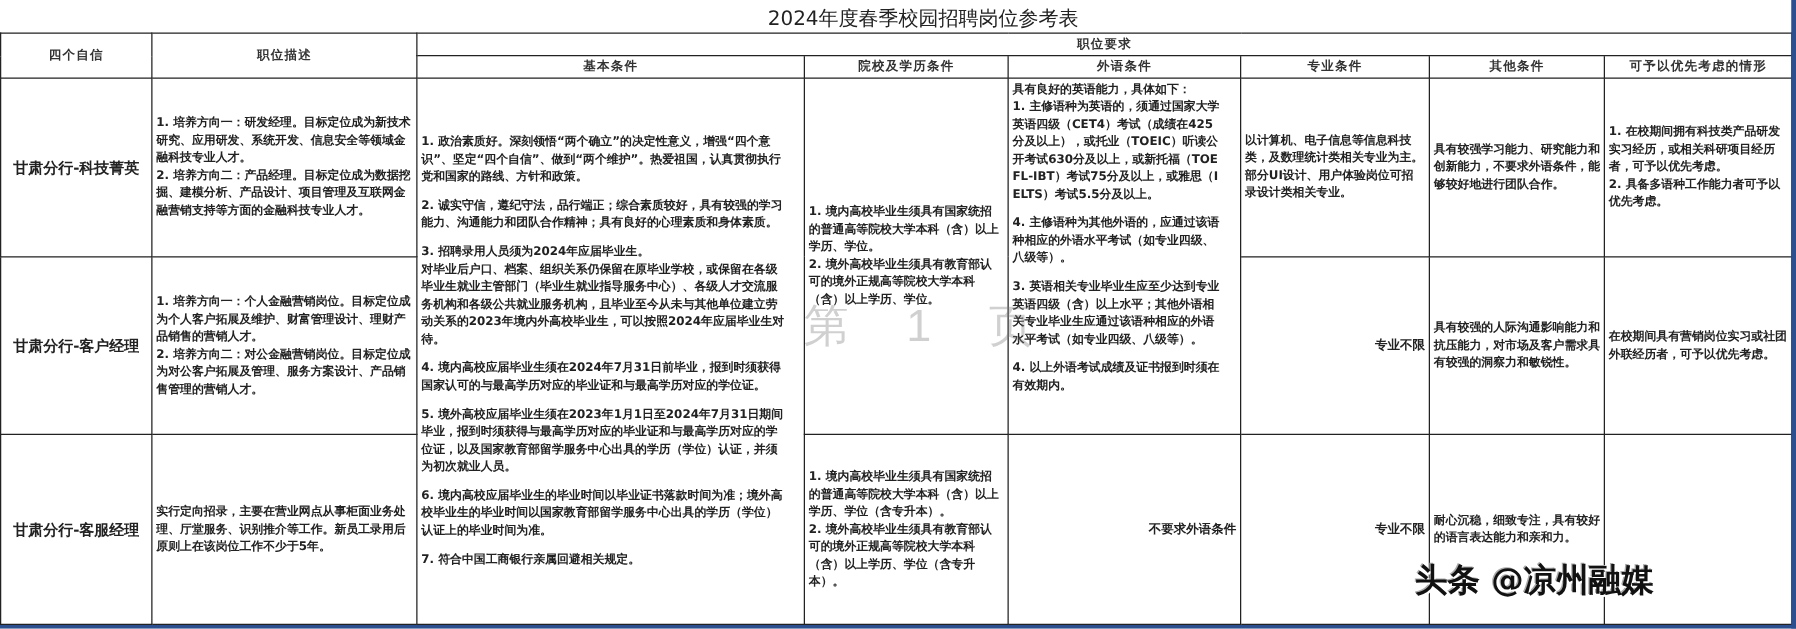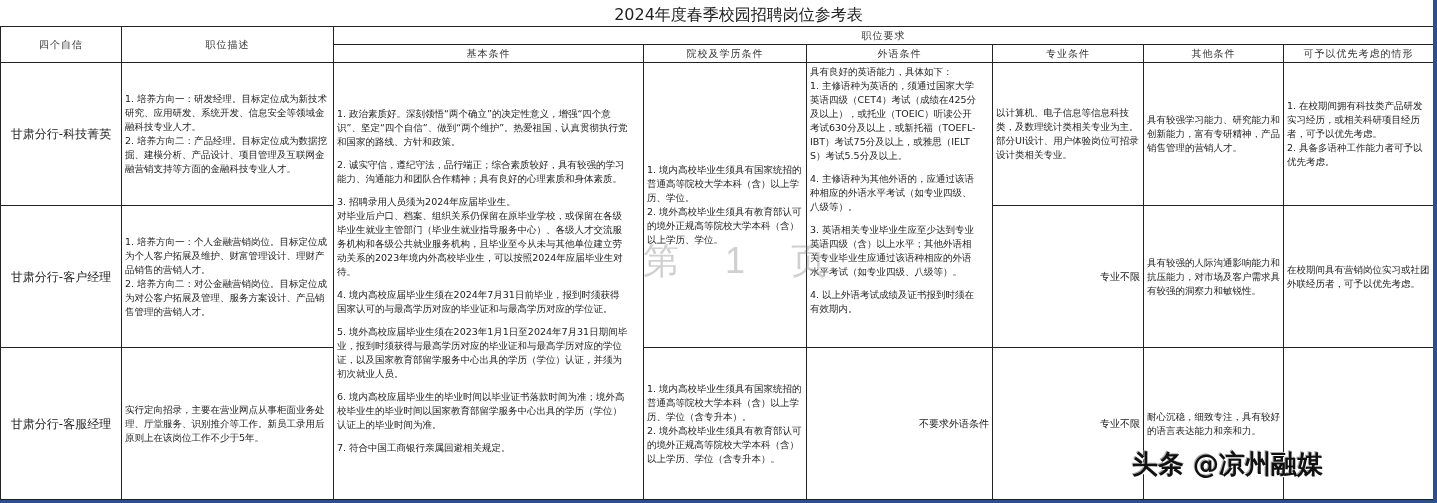--- a/index.html
+++ b/index.html
@@ -12,21 +12,21 @@
   .frame-bottom { position: absolute; left: 0; bottom: 0; width: 1437px; height: 3px; background: #2b4f8f; }
   .title {
     position: absolute; left: 0; top: 0; width: 1433px; height: 27px;
     text-align: center; line-height: 30px; font-size: 16px; color: #222; padding-left: 22px;
   }
   table {
     position: absolute; left: 0; top: 26px; width: 1433px; height: 474px;
     border-collapse: collapse; table-layout: fixed;
   }
   td, th {
-    border: 1px solid #222; font-weight: normal; font-size: 9.5px; line-height: 14px;
+    border: 1px solid #222; font-weight: bold; font-size: 9.5px; line-height: 14px;
     padding: 0 3px; vertical-align: middle; word-break: break-all;
   }
   th { text-align: center; font-size: 10px; letter-spacing: 1px; color: #333; }
   .hdr-top { height: 18px; }
   .hdr-sub { height: 18px; }
   .row1 { height: 141px; }
   .row2 { height: 141px; }
   .row3 { height: 150px; }
   .name-cell { text-align: center; font-size: 12px; }
   .center-cell { text-align: right; font-size: 10px; }
@@ -89,21 +89,21 @@
     <td rowspan="2">
           <div class="ml">1. 境内高校毕业生须具有国家统招的普通高等院校大学本科（含）以上学历、学位。<br>2. 境外高校毕业生须具有教育部认可的境外正规高等院校大学本科（含）以上学历、学位。</div>
         </td>
     <td rowspan="2" style="vertical-align:top;padding-top:2px;">
       <div class="para ml">具有良好的英语能力，具体如下：<br>1. 主修语种为英语的，须通过国家大学英语四级（CET4）考试（成绩在425分及以上），或托业（TOEIC）听读公开考试630分及以上，或新托福（TOEFL-IBT）考试75分及以上，或雅思（IELTS）考试5.5分及以上。</div>
       <div class="para ml">4. 主修语种为其他外语的，应通过该语种相应的外语水平考试（如专业四级、八级等）。</div>
       <div class="para ml">3. 英语相关专业毕业生应至少达到专业英语四级（含）以上水平；其他外语相关专业毕业生应通过该语种相应的外语水平考试（如专业四级、八级等）。</div>
       <div class="para ml">4. 以上外语考试成绩及证书报到时须在有效期内。</div>
     </td>
     <td>以计算机、电子信息等信息科技类，及数理统计类相关专业为主。部分UI设计、用户体验岗位可招录设计类相关专业。</td>
-    <td>具有较强学习能力、研究能力和创新能力，富有专研精神，产品销售管理的营销人才。</td>
+    <td>具有较强学习能力、研究能力和创新能力，不要求外语条件，能够较好地进行团队合作。</td>
     <td>
           <div class="ml">1. 在校期间拥有科技类产品研发实习经历，或相关科研项目经历者，可予以优先考虑。<br>2. 具备多语种工作能力者可予以优先考虑。</div>
         </td>
   </tr>
 
   <tr class="row2">
     <td class="name-cell">甘肃分行-客户经理</td>
     <td>
           <div class="ml">1. 培养方向一：个人金融营销岗位。目标定位成为个人客户拓展及维护、财富管理设计、理财产品销售的营销人才。<br>2. 培养方向二：对公金融营销岗位。目标定位成为对公客户拓展及管理、服务方案设计、产品销售管理的营销人才。</div>
         </td>

